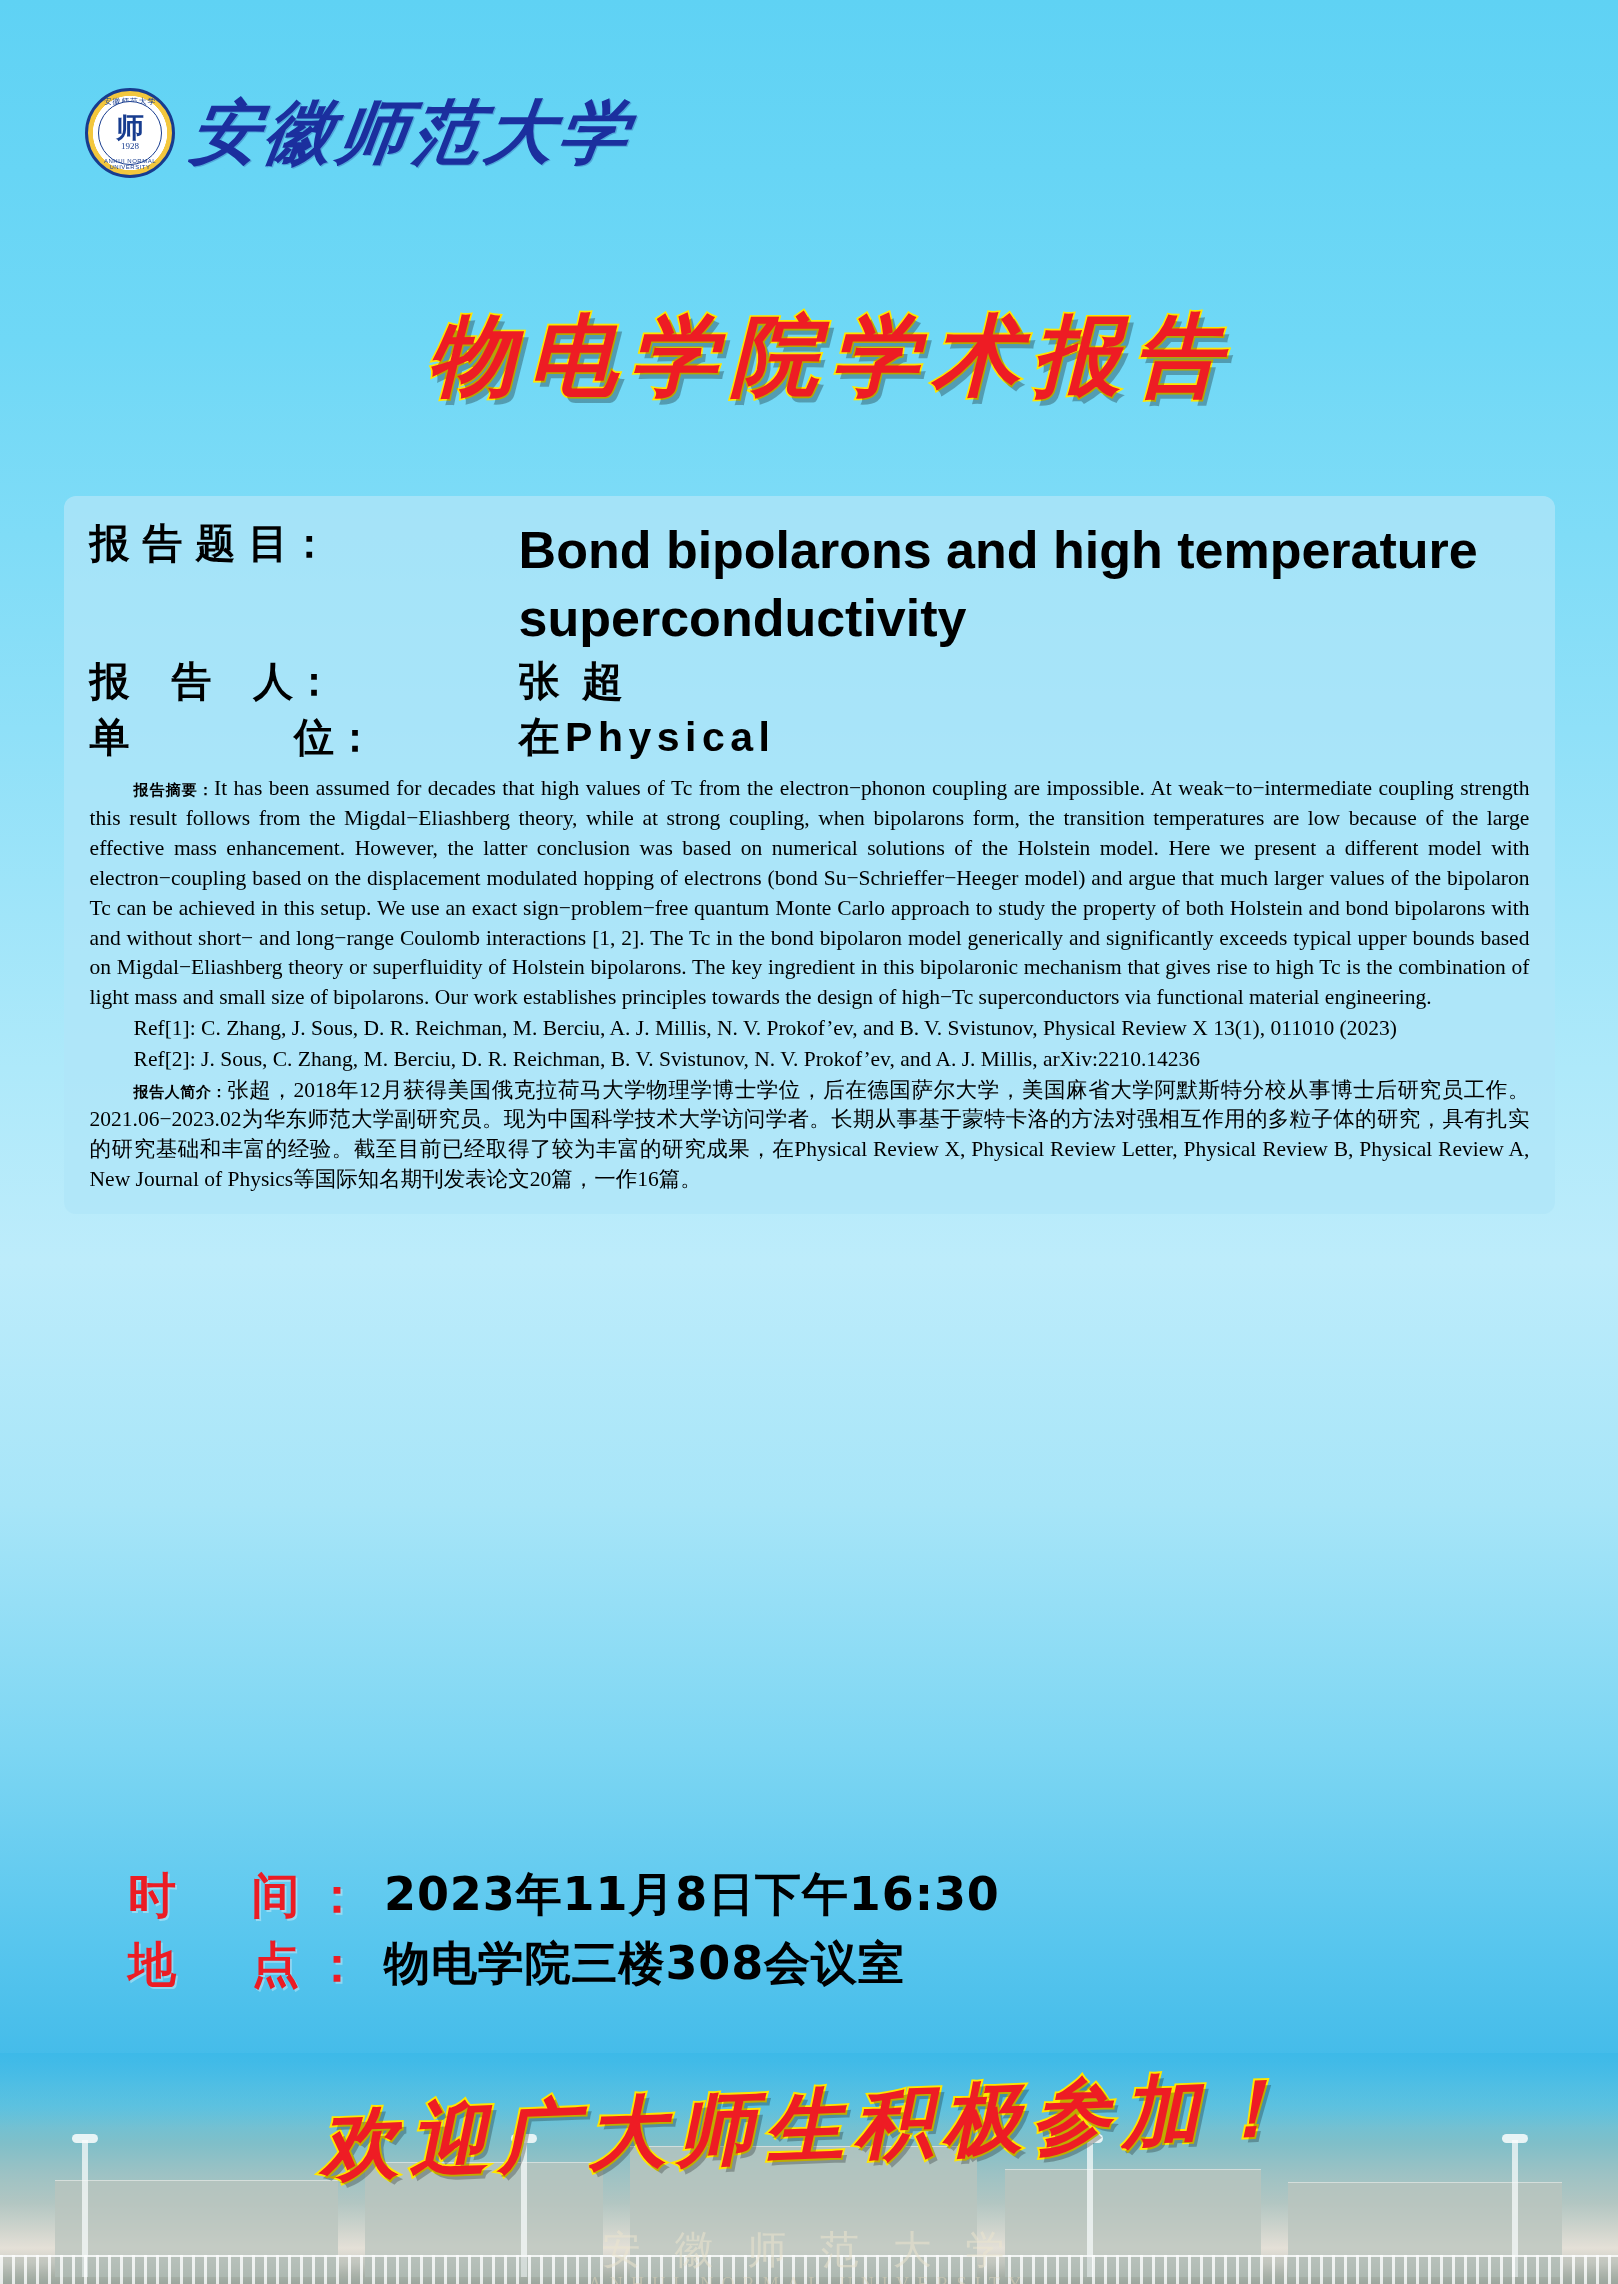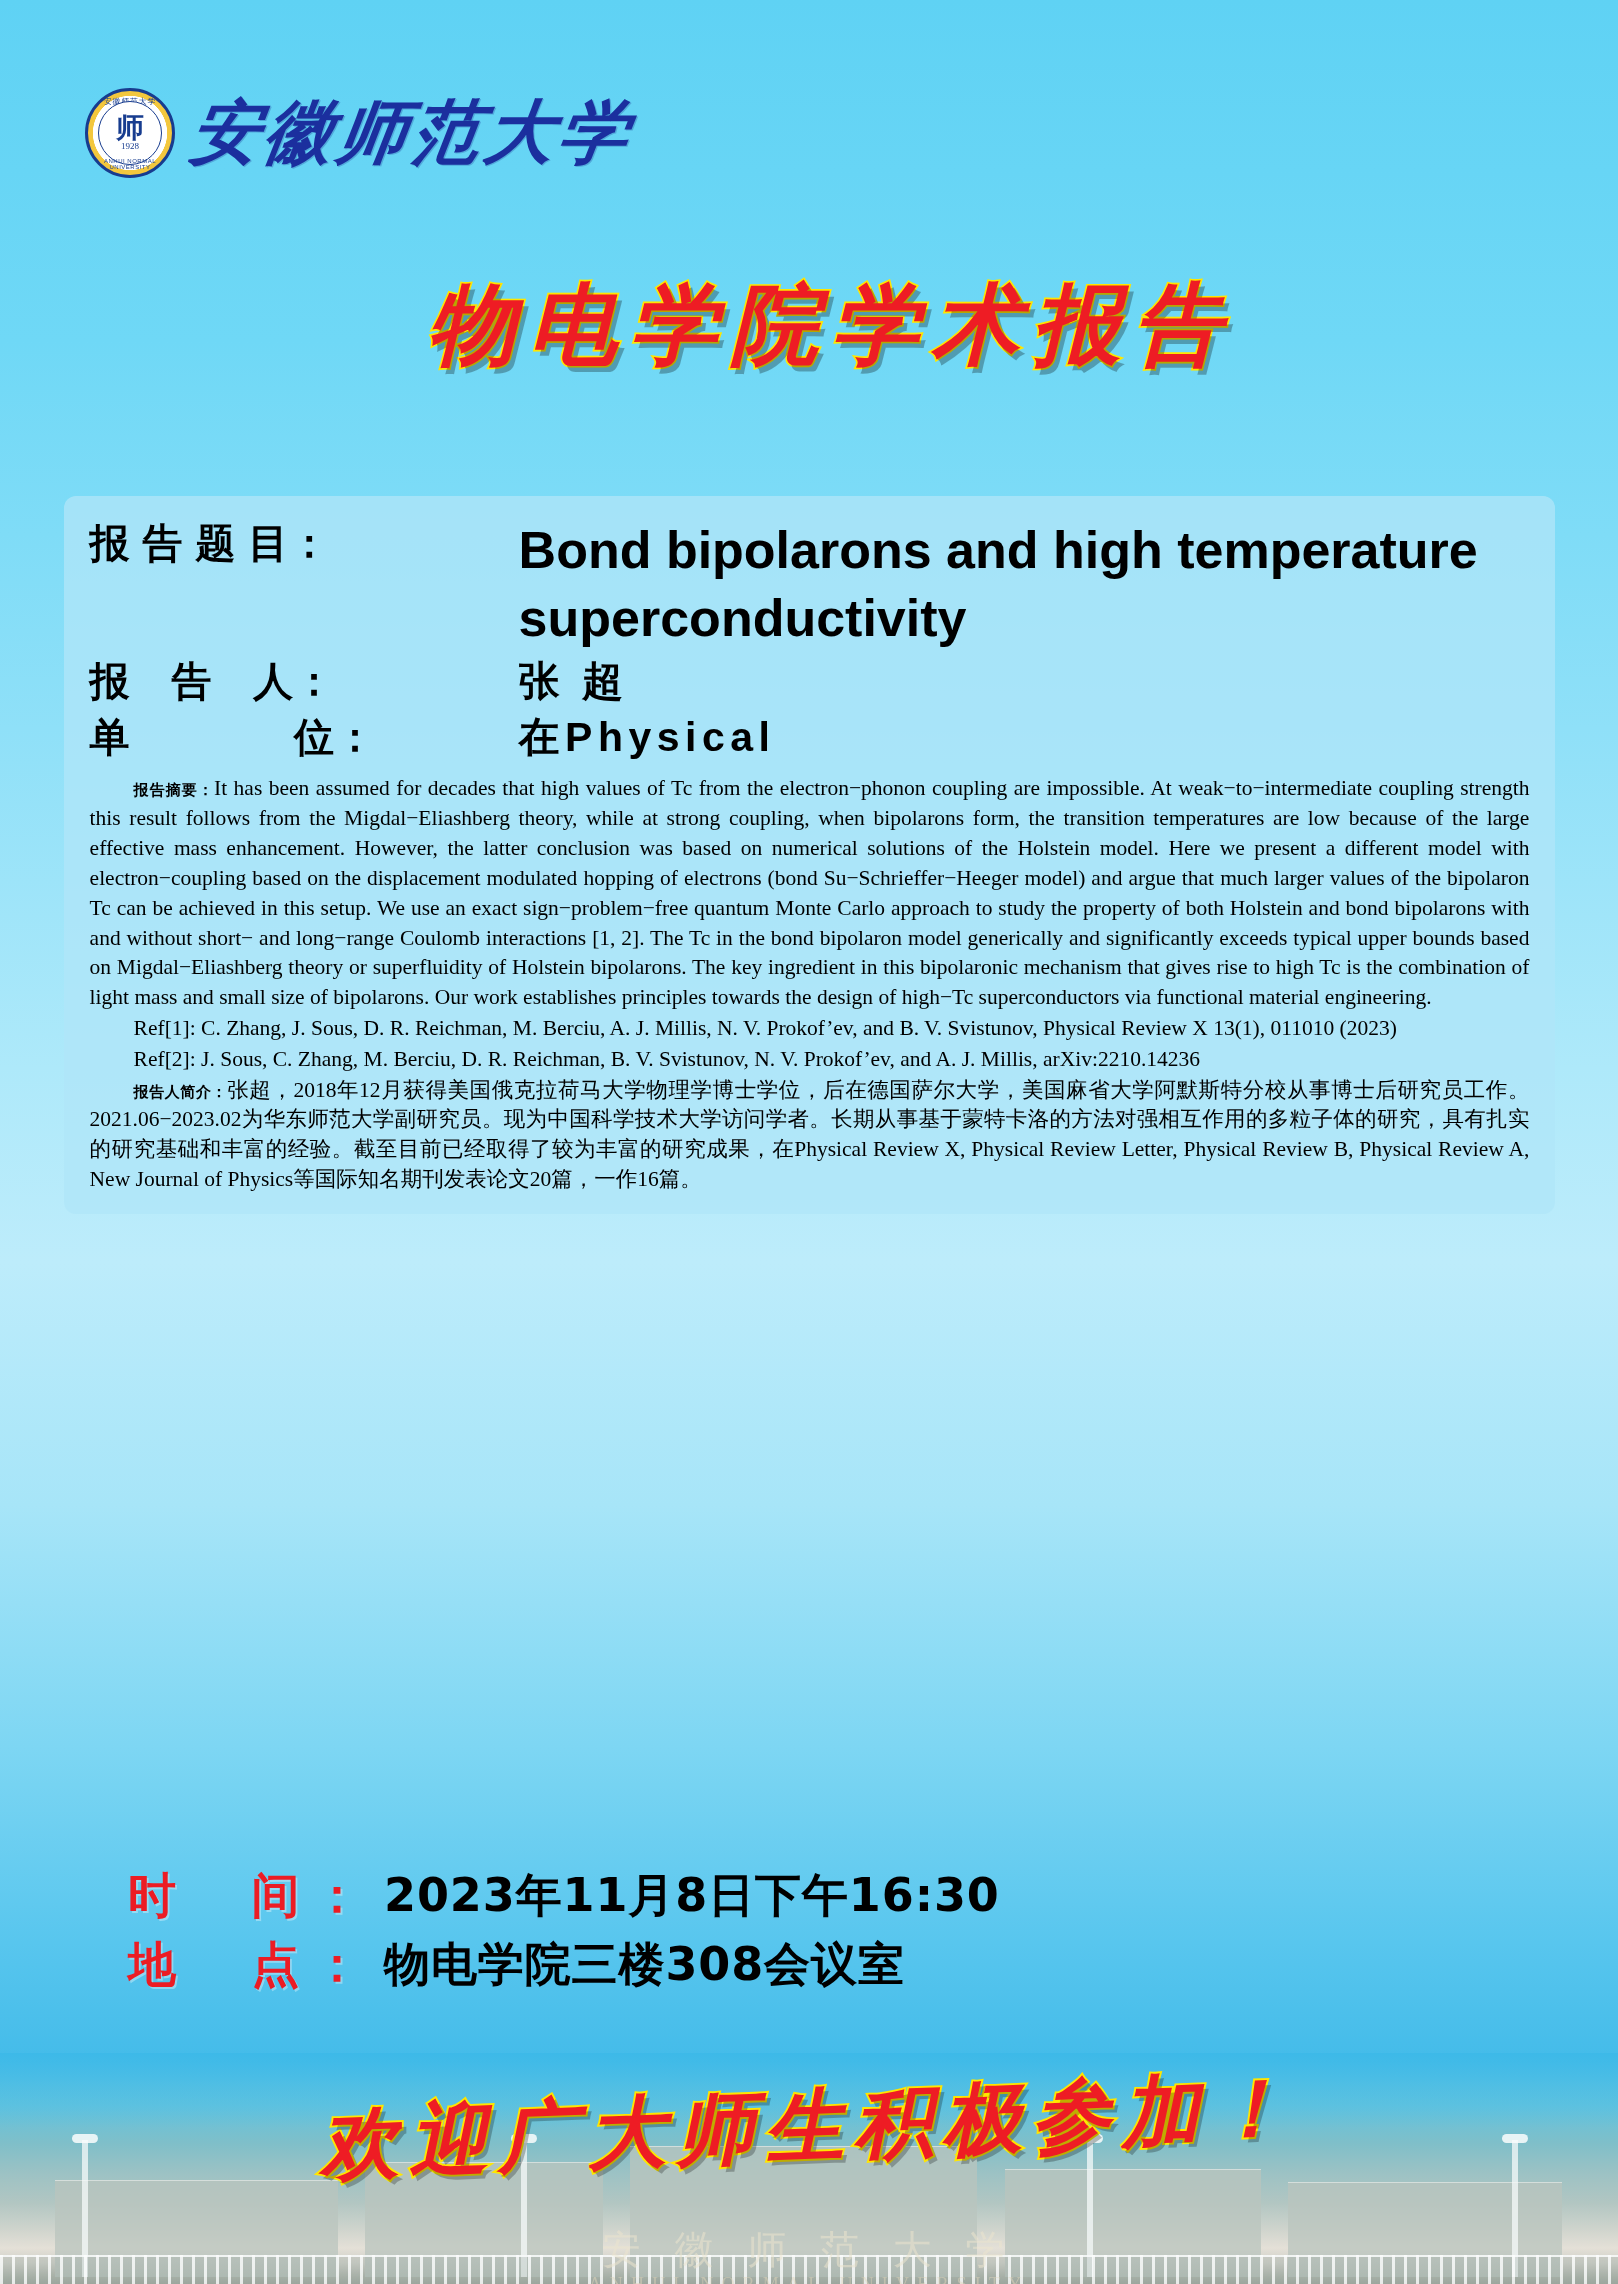--- a/index.html
+++ b/index.html
@@ -189,21 +189,21 @@
     letter-spacing: 4.6px;
     font-family: "DejaVu Serif", serif;
     transform: skewX(-8deg);
     text-shadow: 1.4px 1.4px 0 rgba(20,40,140,0.25);
     white-space: nowrap;
   }
 
   
   .main-title {
     position: absolute;
-    top: 266px;
+    top: 297px;
     left: 0; right: 0;
     text-align: center;
     font-size: 88px;
     font-weight: bold;
     font-style: italic;
     letter-spacing: 12.8px;
     font-family: "DejaVu Serif", serif;
     color: #ee1c24;
     -webkit-text-stroke: 3.2px #ffe600;
     paint-order: stroke fill;
@@ -277,21 +277,21 @@
     font-size: 15px;
   }
 
   
   .tp {
     position: absolute;
     left: 128px;
   }
   .tp-row {
     display: flex;
-    align-items: center;
+    align-items: flex-start;
     margin-bottom: 4.6px;
   }
   .tp-label {
     color: #ec1c24;
     font-size: 48px;
     font-weight: bold;
     letter-spacing: 13.7px;
     width: 256px;
     flex: none;
     font-family: "DejaVu Sans", sans-serif;

